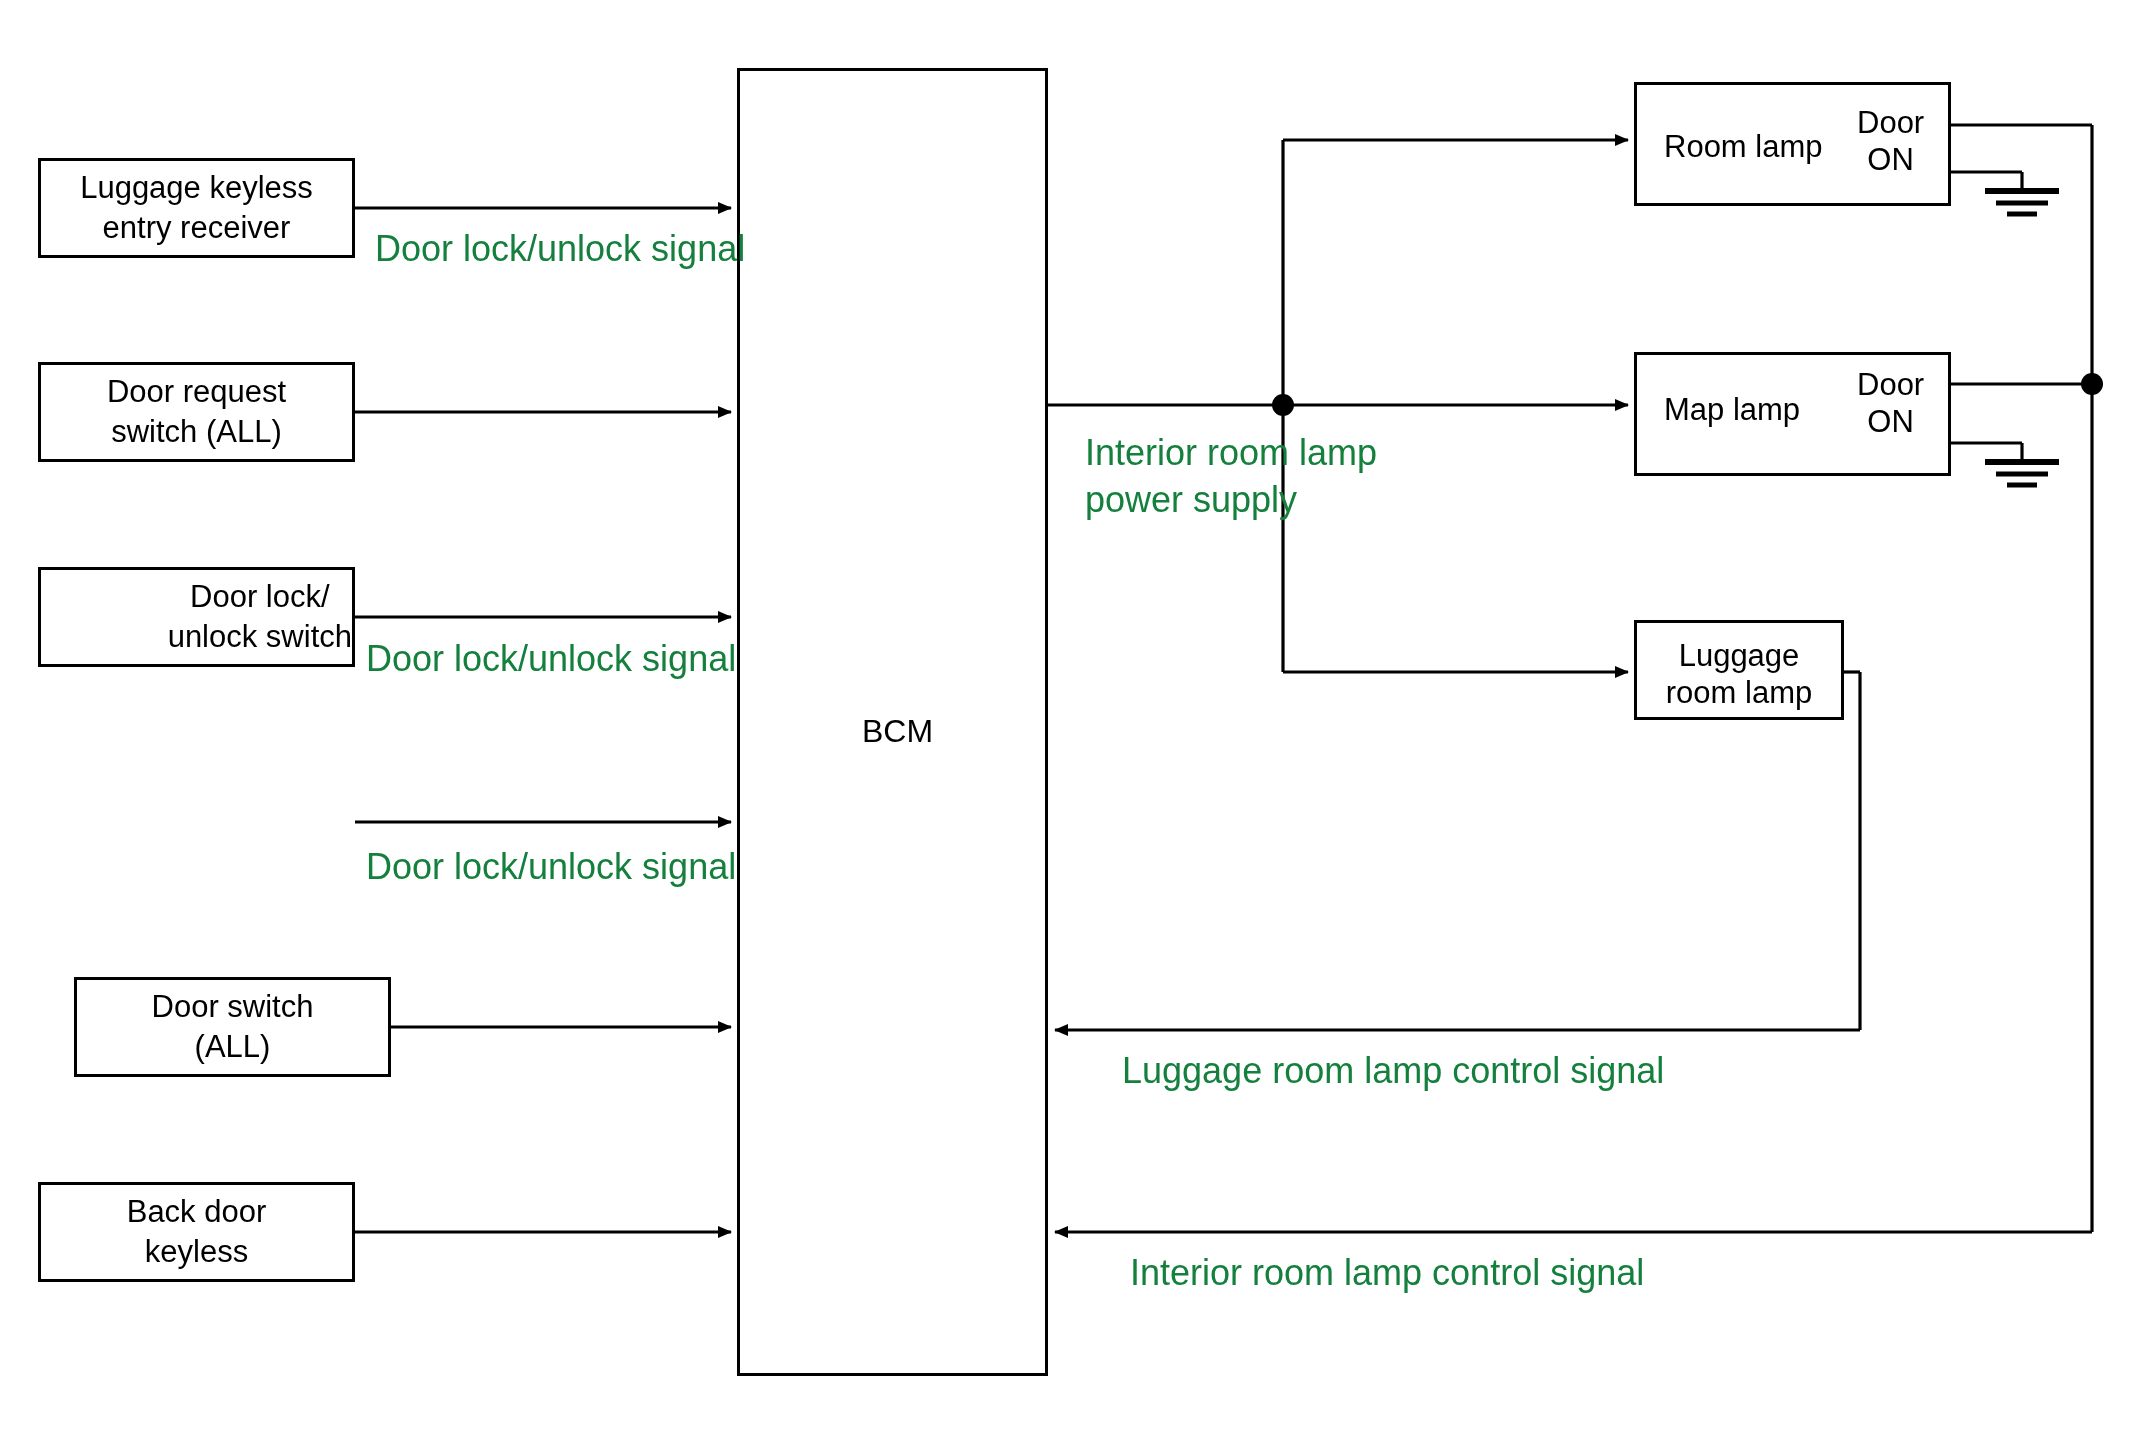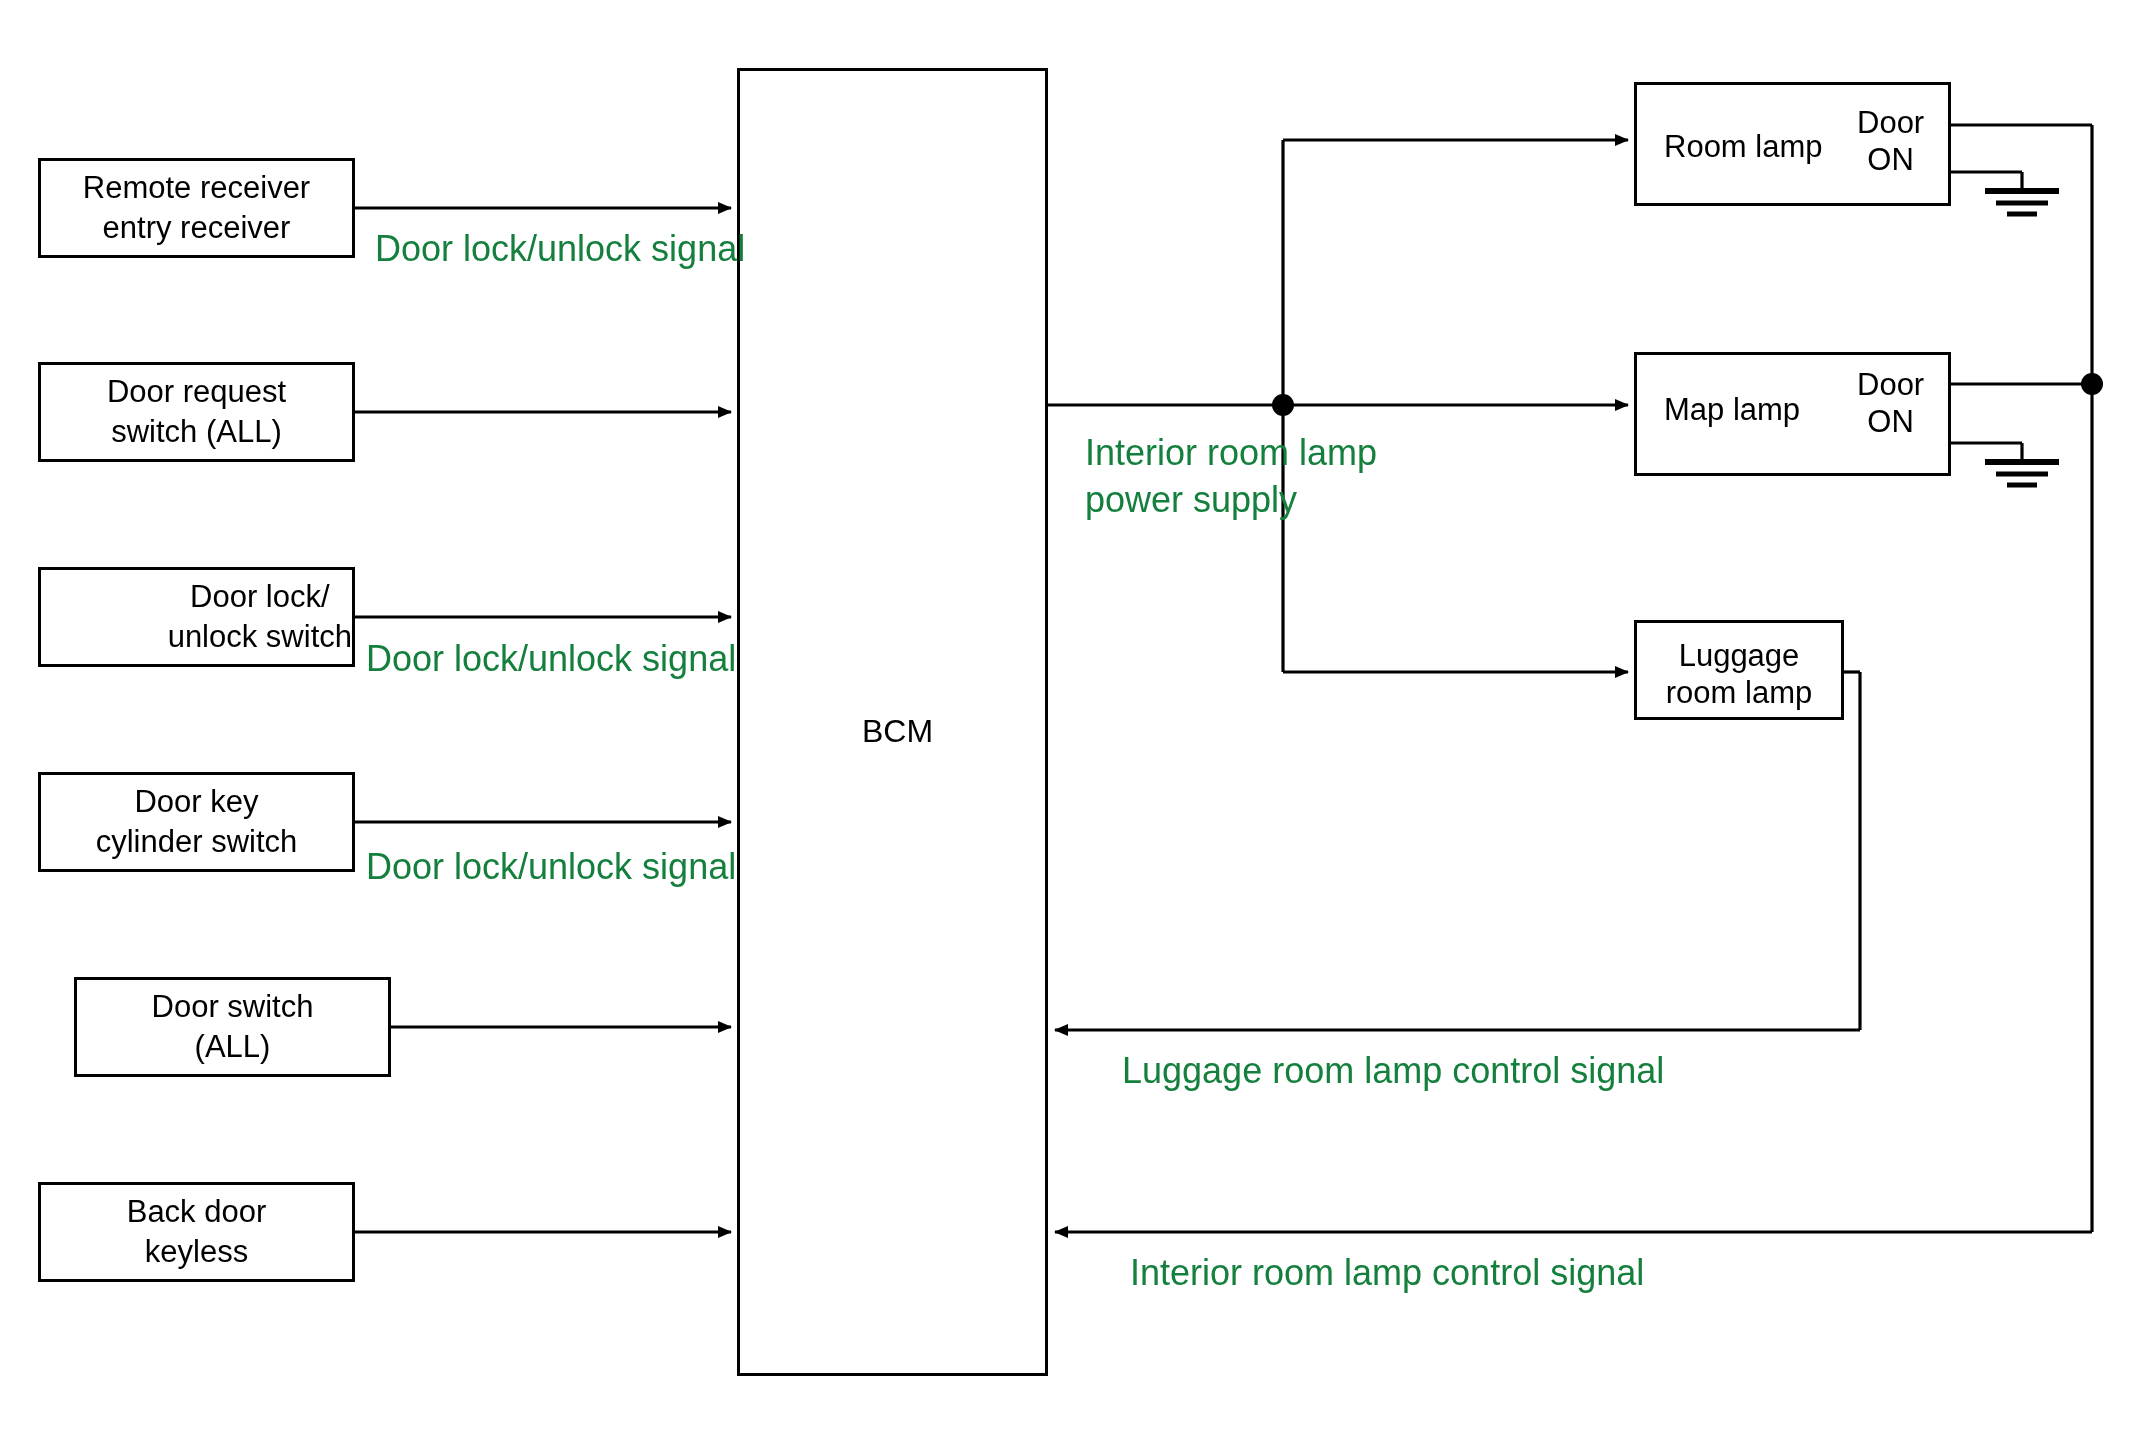--- a/index.html
+++ b/index.html
@@ -79,47 +79,41 @@
     <circle cx="1283" cy="405" r="11" fill="#000"></circle>
     <circle cx="2092" cy="384" r="11" fill="#000"></circle>
   </svg>
 
   <div class="box" style="left:737px;top:68px;width:311px;height:1308px;">
   </div>
   <div class="bcm-label" style="left:862px;top:713px;">BCM</div>
 
   <div class="box" style="left:38px;top:158px;width:317px;height:100px;">
     <div class="lbl">
-      <span>Remote receiver</span><br>
+      <span>Luggage keyless</span><br>
       <span>entry receiver</span>
     </div>
   </div>
   <div class="wlabel" style="left:375px;top:226px;">Door lock/unlock signal</div>
 
   <div class="box" style="left:38px;top:362px;width:317px;height:100px;">
     <div class="lbl">
       <span>Door request</span><br>
       <span>switch (ALL)</span>
     </div>
   </div>
 
   <div class="box" style="left:38px;top:567px;width:317px;height:100px;justify-content:flex-end;">
     <div class="lbl">
       <span>Door lock/</span><br>
       <span>unlock switch</span>
     </div>
   </div>
   <div class="wlabel" style="left:366px;top:636px;">Door lock/unlock signal</div>
 
-  <div class="box" style="left:38px;top:772px;width:317px;height:100px;">
-    <div class="lbl">
-      <span>Door key</span><br>
-      <span>cylinder switch</span>
-    </div>
-  </div>
   <div class="wlabel" style="left:366px;top:844px;">Door lock/unlock signal</div>
 
   <div class="box" style="left:38px;top:977px;width:317px;height:100px;margin-left:36px;">
     <div class="lbl">
       <span>Door switch</span><br>
       <span>(ALL)</span>
     </div>
   </div>
 
   <div class="box" style="left:38px;top:1182px;width:317px;height:100px;">

